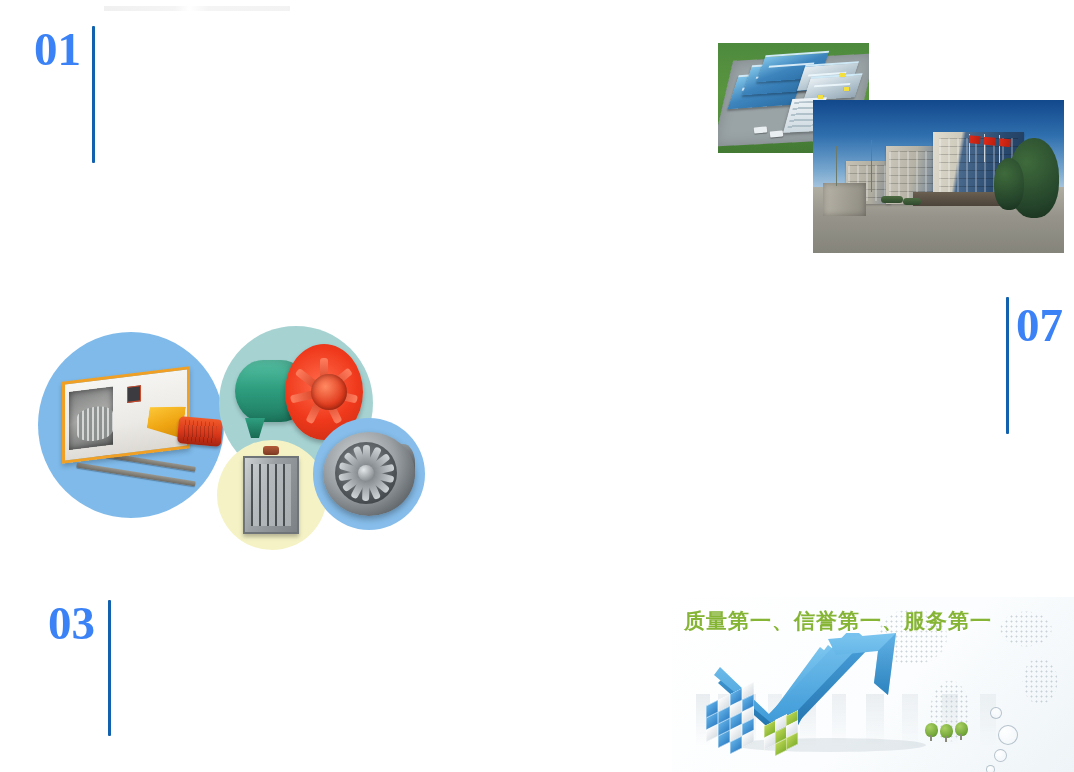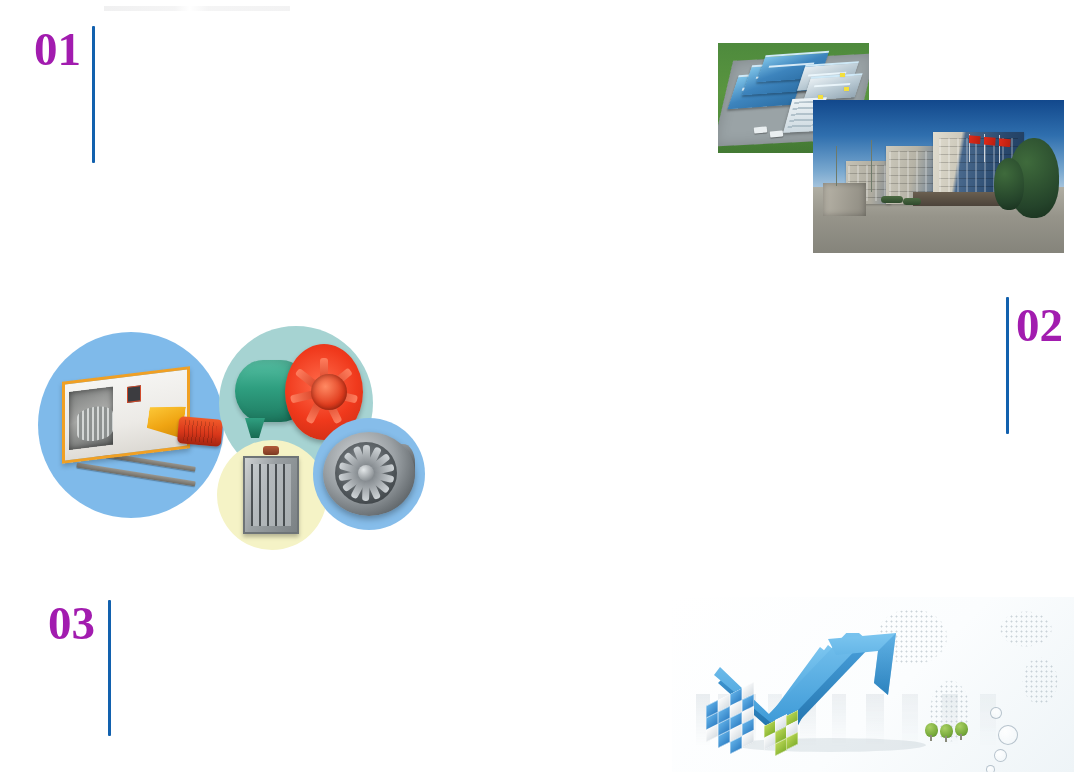--- a/index.html
+++ b/index.html
@@ -19,21 +19,21 @@
 
   
   .marker { position: absolute; }
   .marker .num {
     position: absolute;
     font-family: "Liberation Serif", serif;
     font-weight: bold;
     font-size: 47px;
     line-height: 1;
     letter-spacing: 0px;
-    color: #a21caf;
+    color: #3b82f6;
     white-space: nowrap;
     user-select: none;
   }
   .marker .rule {
     position: absolute;
     width: 3px;
     background: #1261ae;
     border-radius: 1px;
   }
 
@@ -385,21 +385,21 @@
 
   <div id="top-artifact"></div>
 
   <div class="marker" id="marker-01">
     <div class="num">01</div>
     <div class="rule"></div>
   </div>
 
   <div class="marker" id="marker-02">
     <div class="rule"></div>
-    <div class="num">02</div>
+    <div class="num">07</div>
   </div>
 
   <div class="marker" id="marker-03">
     <div class="num">03</div>
     <div class="rule"></div>
   </div>
 
   <div id="photo-group-facility">
 
     <div class="photo" id="photo-factory-aerial">
@@ -507,20 +507,21 @@
           <div class="duct-hub"></div>
         </div>
       </div>
     </div>
   </div>
 
   <div id="banner-growth">
     <div id="banner-worldmap"></div>
     <div id="banner-skyline"></div>
 
+    <div id="banner-slogan">质量第一、信誉第一、服务第一</div>
 
     <svg id="banner-arrow" viewBox="0 0 250 120">
       <defs>
         <linearGradient id="arrTop" x1="0" y1="0" x2="0" y2="1">
           <stop offset="0%" stop-color="#7cc6f0"></stop>
           <stop offset="100%" stop-color="#3b98d6"></stop>
         </linearGradient>
         <linearGradient id="arrSide" x1="0" y1="0" x2="0" y2="1">
           <stop offset="0%" stop-color="#4ba2dd"></stop>
           <stop offset="100%" stop-color="#2071ab"></stop>

